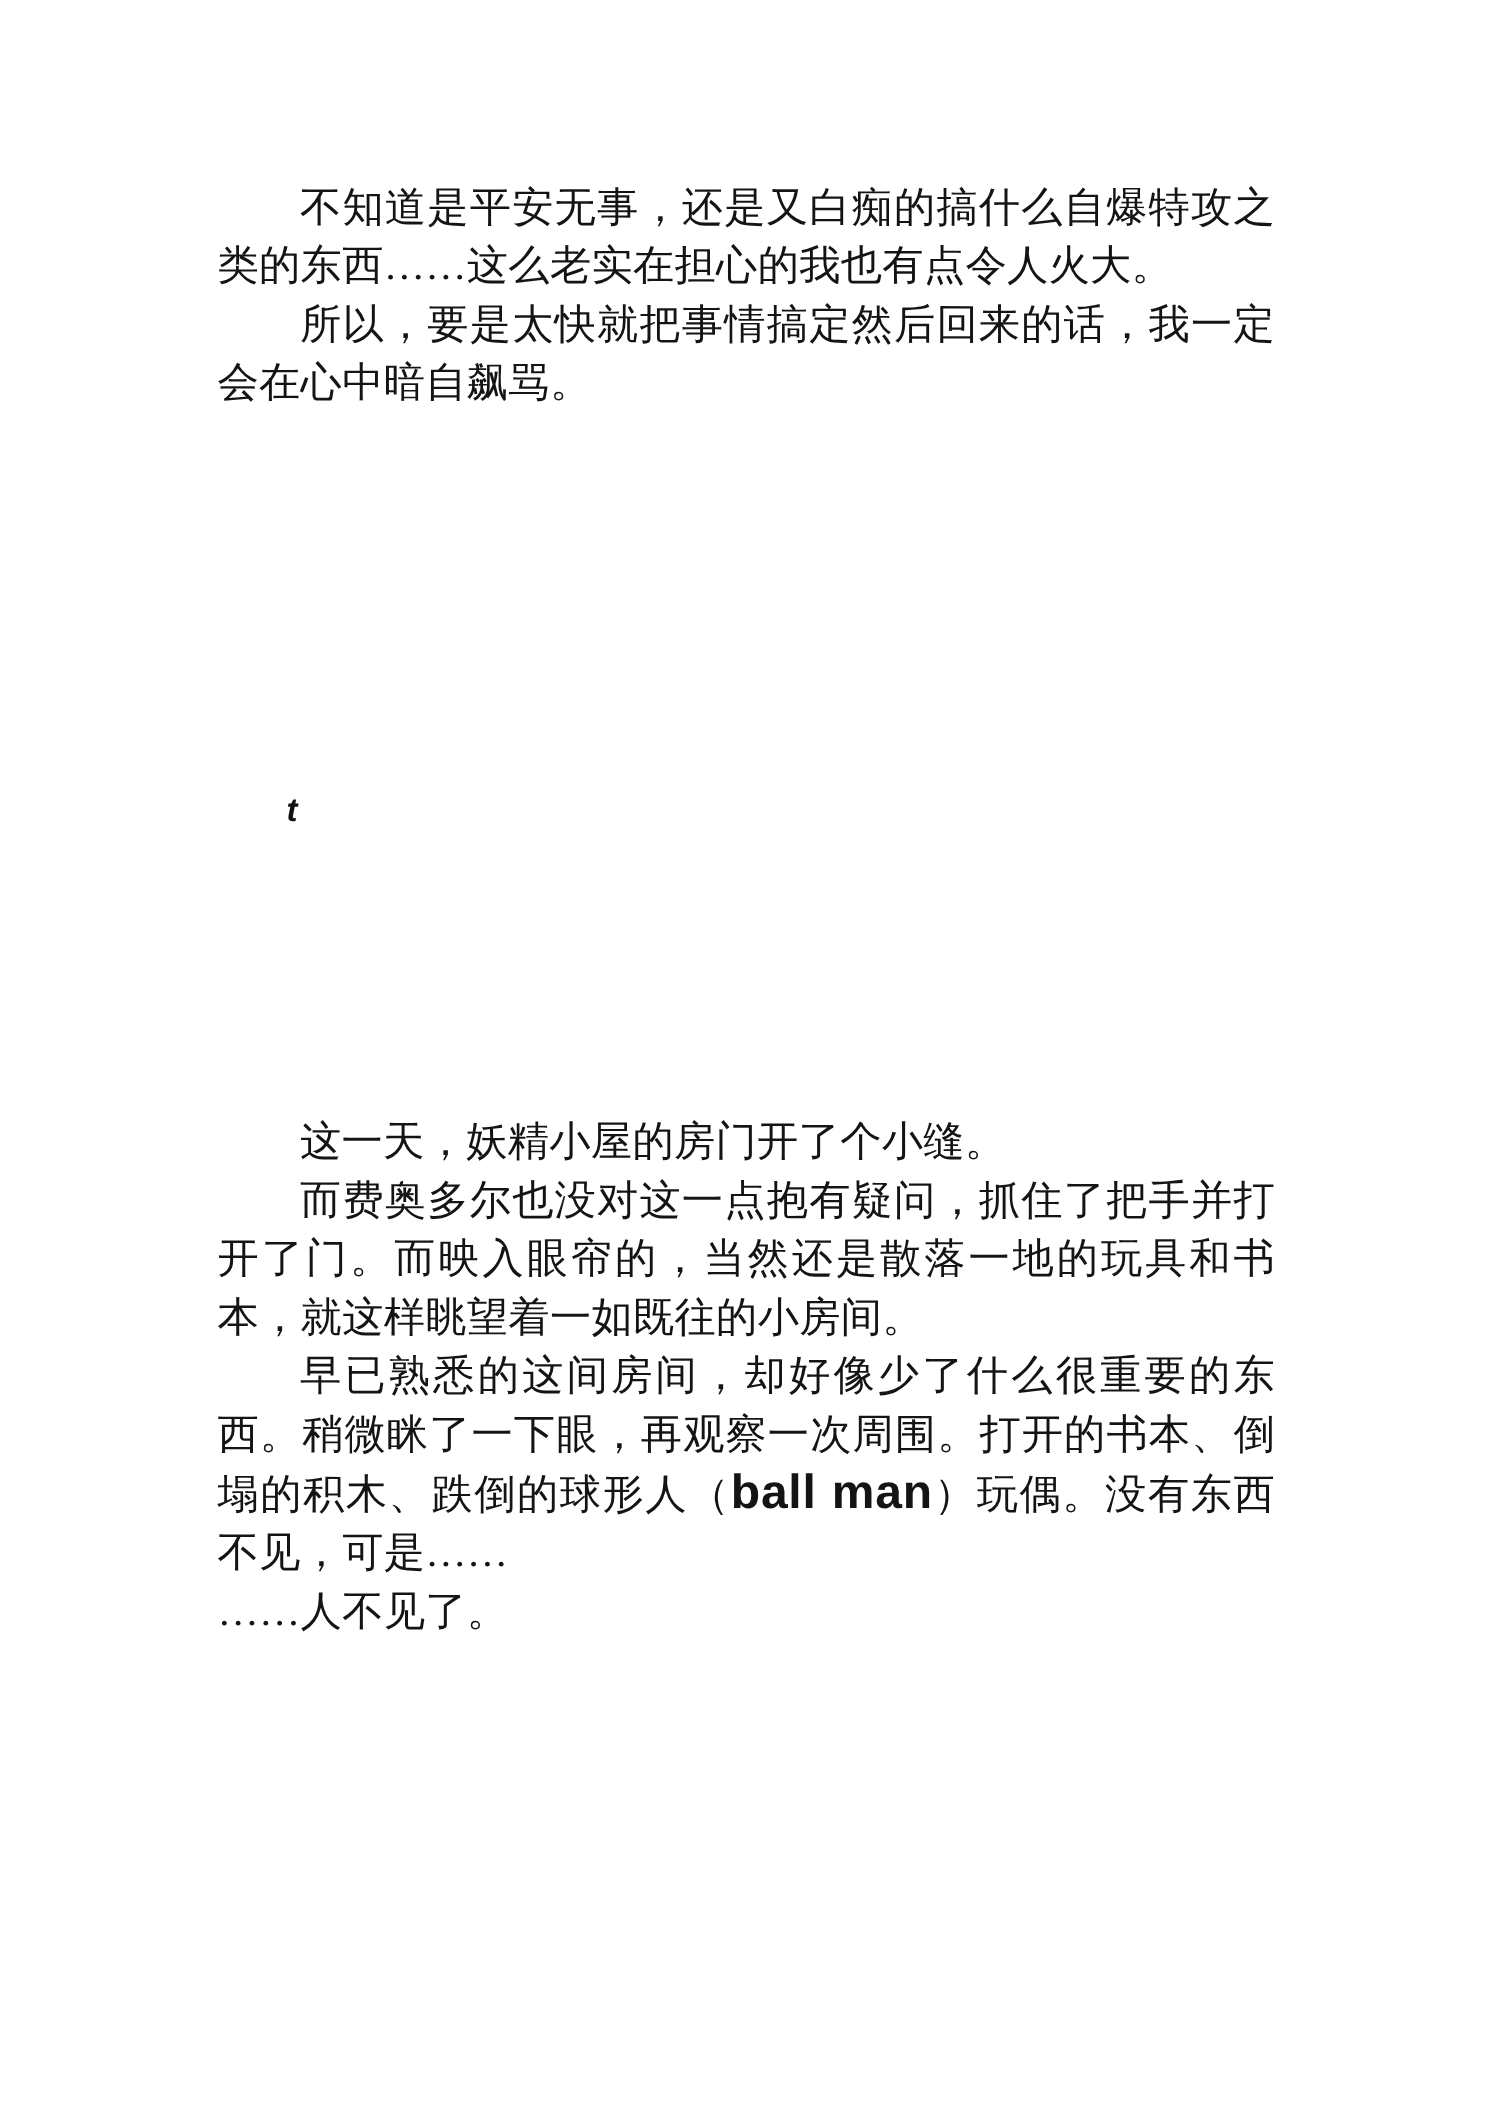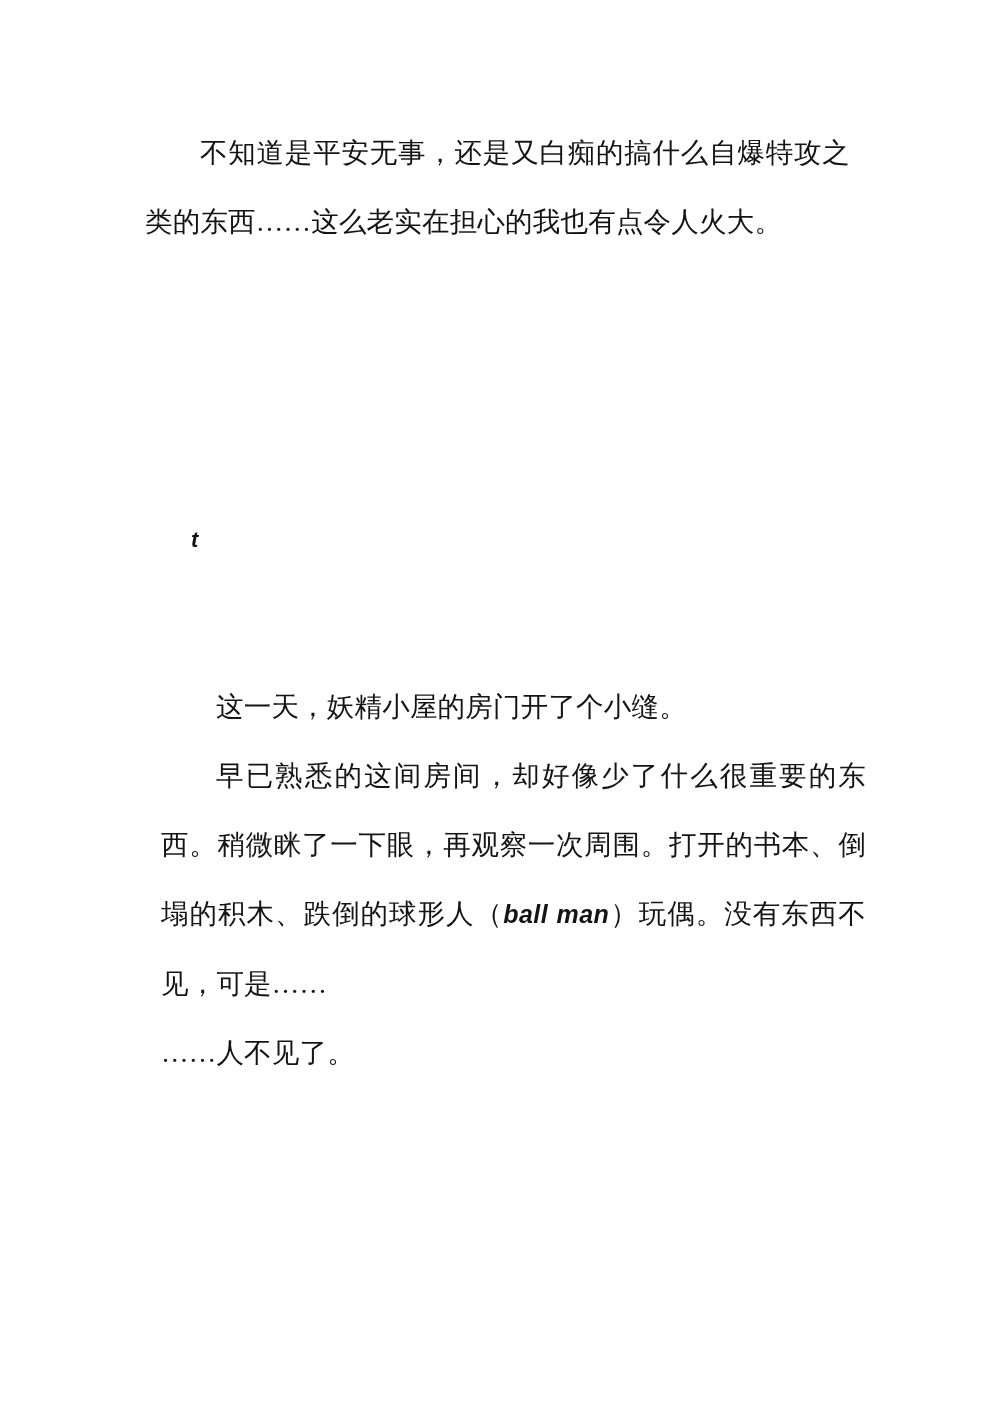--- a/index.html
+++ b/index.html
@@ -20,36 +20,35 @@
   }
   .text-column {
     position: absolute;
     left: 145px;
     top: 118px;
     width: 705px;
   }
   .para {
     margin: 0;
     font-size: 27.5px;
-    line-height: 69px;
+    line-height: 39px;
     color: #141414;
     text-align: justify;
     text-justify: inter-character;
     letter-spacing: 0.2px;
     text-indent: 2em;
     font-family: "Liberation Serif", "DejaVu Serif", serif;
   }
   .para.no-indent {
     text-indent: 0;
   }
   .latin-em {
     font-family: "Liberation Sans", "DejaVu Sans", sans-serif;
-    font-style: italic;
     font-weight: bold;
-    font-size: 25px;
+    font-size: 32px;
     letter-spacing: 0.5px;
   }
   
   .gap-block {
     position: absolute;
     left: 145px;
     top: 395px;
     width: 705px;
     height: 300px;
   }
@@ -60,37 +59,38 @@
     font-family: "Liberation Sans", "DejaVu Sans", sans-serif;
     font-style: italic;
     font-weight: bold;
     font-size: 22px;
     color: #111111;
     line-height: 1;
   }
   .group-lower {
     position: absolute;
     left: 145px;
-    top: 672px;
+    top: 741px;
     width: 705px;
-    margin-left: 16px;
   }
 </style>
 </head>
 <body>
 
 <div class="page">
 
   <div class="text-column">
     <p class="para">不知道是平安无事，还是又白痴的搞什么自爆特攻之类的东西……这么老实在担心的我也有点令人火大。</p>
+    <p class="para">所以，要是太快就把事情搞定然后回来的话，我一定会在心中暗自飙骂。</p>
   </div>
 
   <div class="gap-block">
     <span class="stray-mark">t</span>
   </div>
 
   <div class="group-lower">
     <p class="para">这一天，妖精小屋的房门开了个小缝。</p>
+    <p class="para">而费奥多尔也没对这一点抱有疑问，抓住了把手并打开了门。而映入眼帘的，当然还是散落一地的玩具和书本，就这样眺望着一如既往的小房间。</p>
     <p class="para"><span>早已熟悉的这间房间，却好像少了什么很重要的东西。稍微眯了一下眼，再观察一次周围。打开的书本、倒塌的积木、跌倒的球形人（</span><span class="latin-em">ball man</span><span>）玩偶。没有东西不见，可是……</span></p>
     <p class="para no-indent">……人不见了。</p>
   </div>
 
 </div>
 
 </body></html>

